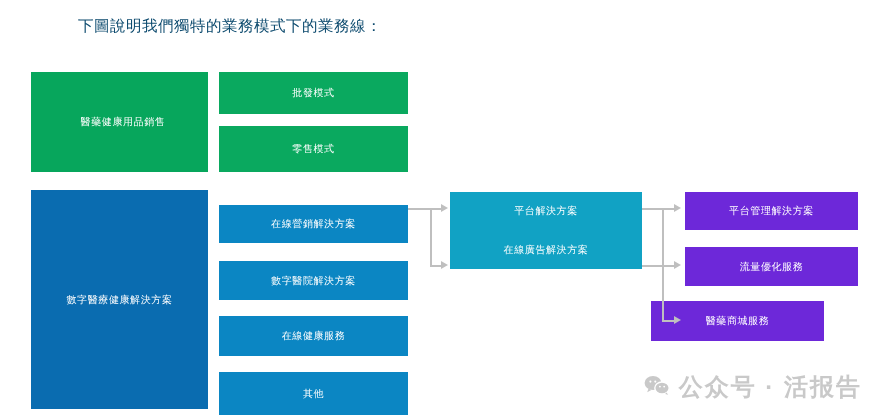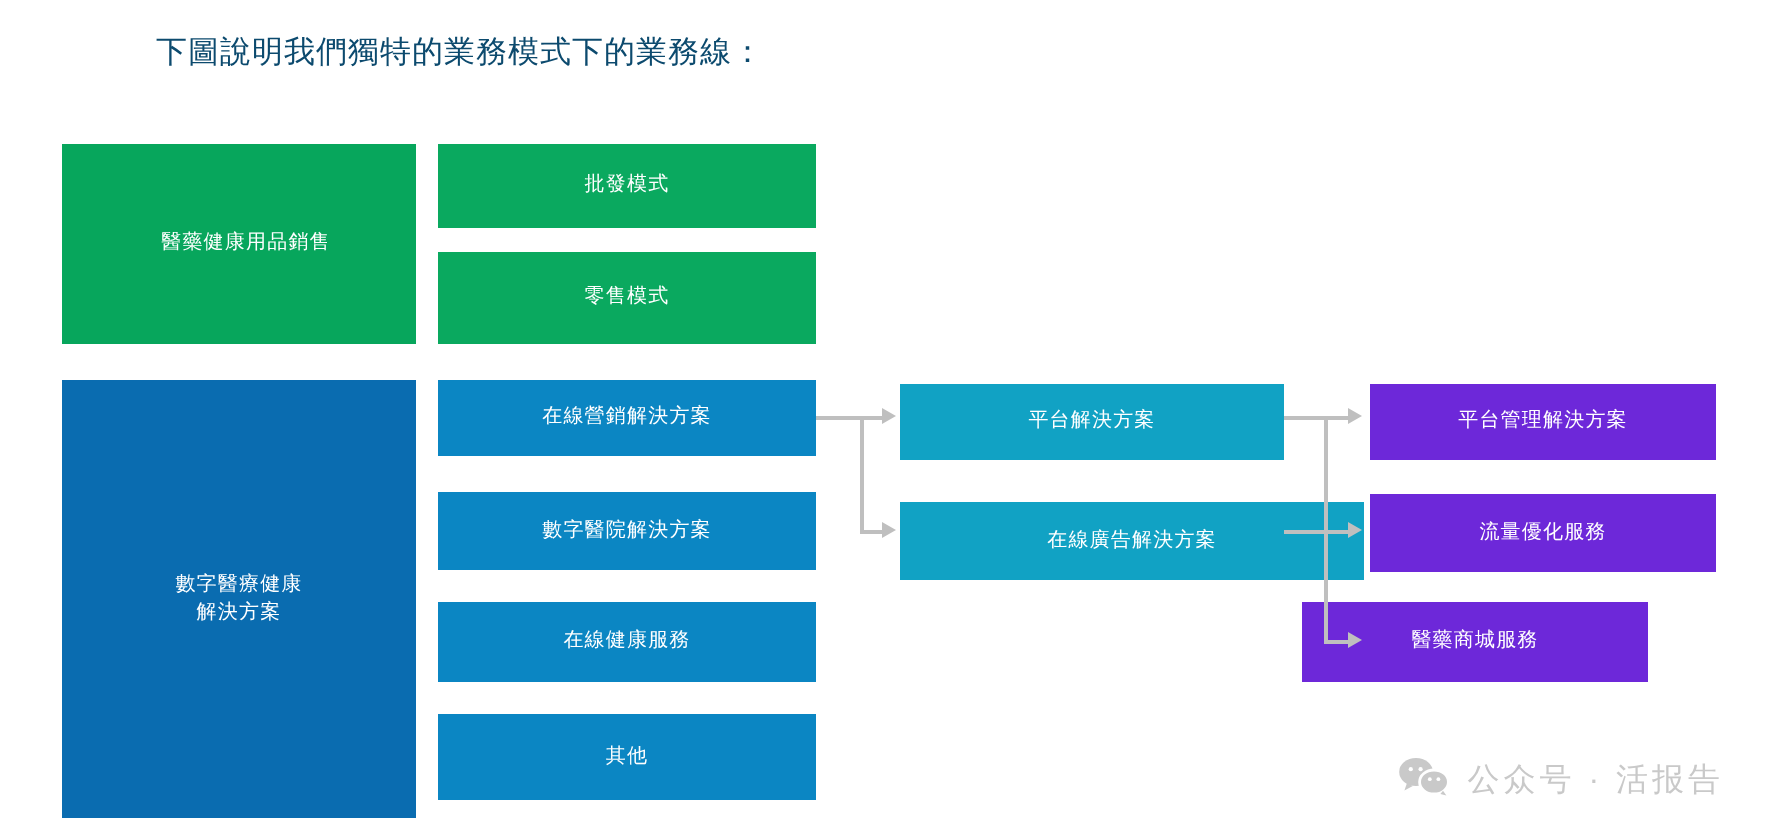--- a/index.html
+++ b/index.html
@@ -33,21 +33,21 @@
     color: #ffffff;
     font-size: 10px;
     letter-spacing: 0.6px;
     line-height: 1.35;
     box-sizing: border-box;
     padding: 2px 4px;
   }
   .grp-green  { background: #07A65C; }
   .sub-green  { background: #0AA95F; }
   .grp-blue   { background: #0A6CB0; }
-  .sub-blue   { background: #0B86C3; }
+  .sub-blue   { background: #0B86C3; margin-top: 15px; }
   .mid-teal   { background: #11A2C4; }
   .right-orange { background: #6d28d9; }
 
   
   .conn {
     position: absolute;
     background: #BFBFBF;
   }
   .hline { height: 1.6px; }
   .vline { width: 1.6px; }
@@ -62,55 +62,56 @@
 
   
   #watermark {
     position: absolute;
     right: 28px;
     bottom: 16px;
     display: flex;
     align-items: center;
     gap: 9px;
     color: #c9c9c9;
-    font-size: 16px;
+    font-size: 24px;
     letter-spacing: 2px;
     user-select: none;
+    font-weight: bold;
   }
   #watermark .wm-icon { display: block; }
 </style>
 </head>
 <body>
 
 <div id="page">
 
   <div id="caption">下圖說明我們獨特的業務模式下的業務線：</div>
 
   <div class="box grp-green" style="left:31px; top:72px; width:177px; height:100px;padding-left:11px;">醫藥健康用品銷售</div>
 
   <div class="box sub-green" style="left:219px; top:72px; width:189px; height:42px;">批發模式</div>
 
   <div class="box sub-green" style="left:219px; top:126px; width:189px; height:46px;">零售模式</div>
 
-  <div class="box grp-blue" style="left:31px; top:190px; width:177px; height:219px; flex-direction:column;">
+  <div class="box grp-blue" style="left:31px; top:190px; width:177px; height:219px; flex-direction:row;">
     <span>數字醫療健康</span>
     <span>解決方案</span>
   </div>
 
   <div class="box sub-blue" style="left:219px; top:190px; width:189px; height:38px;">在線營銷解決方案</div>
 
   <div class="box sub-blue" style="left:219px; top:301px; width:189px; height:40px;">在線健康服務</div>
 
   <div class="box sub-blue" style="left:219px; top:246px; width:189px; height:39px;">數字醫院解決方案</div>
 
   <div class="box sub-blue" style="left:219px; top:357px; width:189px; height:43px;">其他</div>
 
   <div class="box mid-teal" style="left:450px; top:192px; width:192px; height:38px;">平台解決方案</div>
 
-  <div class="box mid-teal" style="left:450px; top:251px; width:232px; height:39px;">在線廣告解決方案</div>
+  <div class="box mid-teal" style="left:450px; top:230px; width:192px; height:39px;">在線廣告解決方案</div>
 
   <div class="box right-orange" style="left:685px; top:192px; width:173px; height:38px;">平台管理解決方案</div>
 
   <div class="box right-orange" style="left:685px; top:247px; width:173px; height:39px;">流量優化服務</div>
 
   <div class="box right-orange" style="left:651px; top:301px; width:173px; height:40px;">醫藥商城服務</div>
 
   <div class="conn hline" style="left:408px; top:208px; width:24px;"></div>
 
   <div class="conn vline" style="left:430px; top:208px; height:58px;"></div>

